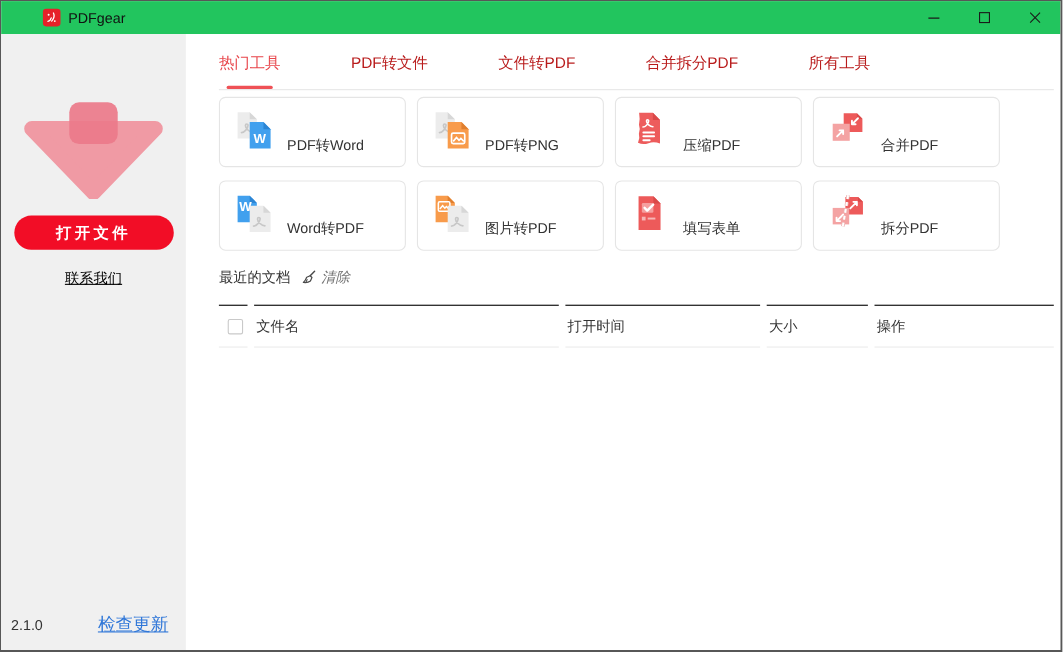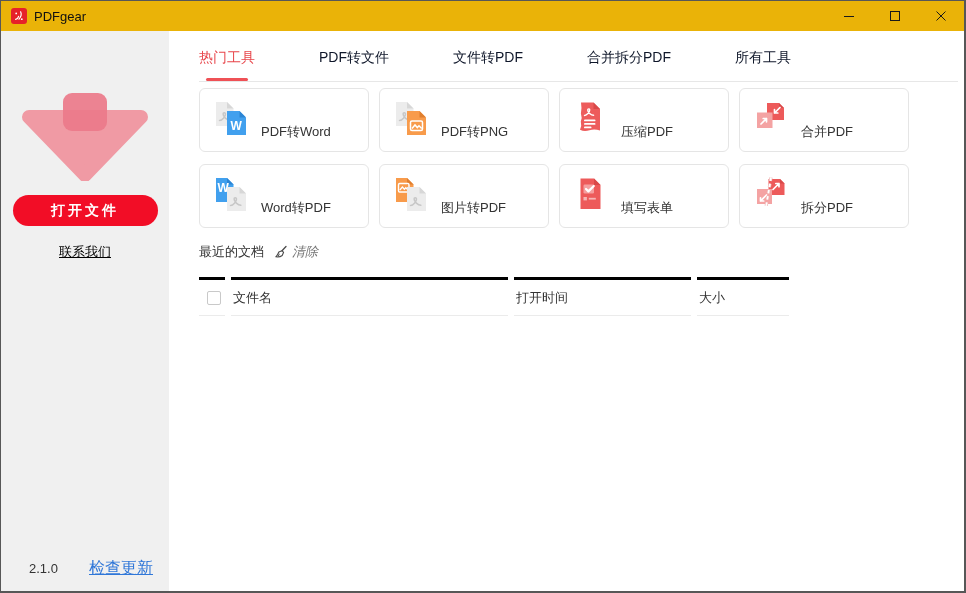--- a/index.html
+++ b/index.html
@@ -3,62 +3,62 @@
 <meta charset="utf-8">
 <style>
   * { margin:0; padding:0; box-sizing:border-box; }
   html,body { width:966px; height:593px; font-family:"Liberation Sans","DejaVu Sans",sans-serif; }
   .window{
     width:966px; height:593px; background:#fff;
     border:1px solid #575757; border-right-width:2px; border-bottom-width:2px;
     display:flex; flex-direction:column; overflow:hidden;
   }
   
-  .titlebar{ height:30px; background:#eab308; display:flex; align-items:center; flex:0 0 auto; }
+  .titlebar{ height:30px; background:#22c55e; display:flex; align-items:center; flex:0 0 auto;padding-left:28px; }
   .logo{ width:16px; height:16px; margin-left:10px; border-radius:3px; background:#e62129; flex:0 0 auto; }
   .app-title{ font-size:13px; color:#111; margin-left:7px; flex:1 1 auto; }
   .win-btn{ width:46px; height:30px; display:flex; align-items:center; justify-content:center; background:transparent; border:0; cursor:pointer; }
   
   .body{ flex:1 1 auto; display:flex; min-height:0; }
   .sidebar{ width:168px; flex:0 0 auto; background:#f0f0f0; display:flex; flex-direction:column; align-items:center; }
   .arrow-graphic{ margin-top:60px; }
   .open-btn{
     margin-top:10px; width:145px; height:31px; border:0; border-radius:16px;
     background:#f20d26; color:#fff; font-size:14px; font-weight:bold; letter-spacing:3px;
     font-family:inherit; cursor:pointer;
   }
   .contact-link{ margin-top:17px; font-size:13px; color:#000000; text-decoration:underline; cursor:pointer; }
   .sidebar-spacer{ flex:1 1 auto; }
-  .sidebar-bottom{ width:100%; display:flex; justify-content:space-between; align-items:center; padding:0 16px 12px 28px; }
+  .sidebar-bottom{ width:100%; display:flex; justify-content:space-between; align-items:center; padding:0 16px 12px 9px; }
   .version{ font-size:13px; color:#333; }
   .update-link{ font-size:16px; color:#3077d8; text-decoration:underline; cursor:pointer; }
   
   .main{ flex:1 1 auto; background:#fff; display:flex; flex-direction:column; min-width:0; }
   .tabs{ display:flex; gap:64px; padding:18px 0 0 30px; margin-right:6px; border-bottom:1px solid #e7e7e7; margin-left:30px; padding-left:0; }
-  .tab{ position:relative; font-size:14px; color:#0f172a; padding-bottom:14px; cursor:pointer; white-space:nowrap; }
+  .tab{ position:relative; font-size:14px; color:#b91c1c; padding-bottom:14px; cursor:pointer; white-space:nowrap; }
   .tab--active{ color:#e8474c; }
   .tab--active::after{
     content:""; position:absolute; left:50%; transform:translateX(-50%);
     bottom:0; width:42px; height:3px; border-radius:2px; background:#ef5156;
   }
   .tools{ display:grid; grid-template-columns:repeat(4,170px); gap:12px 10px; margin:6px 0 0 30px; }
   .tool-card{
     height:64px; background:#fff; border:1px solid #e5e5e5; border-radius:6px;
     display:flex; align-items:center; padding-left:13px; gap:12px; cursor:pointer;
   }
   .tool-label{ font-size:13px; color:#333; white-space:nowrap;margin-top:23px; }
   .tool-icon{ flex:0 0 auto; }
   
   .recent-row{ display:flex; align-items:center; margin:16px 0 0 30px; height:16px; }
   .recent-title{ font-size:13px; color:#333; }
   .clear-btn{ display:flex; align-items:center; gap:4px; margin-left:10px; background:none; border:0; font-family:inherit; font-size:13px; color:#737373; cursor:pointer; padding:0;font-style:italic; }
   
   .table-header{ display:flex; margin:17px 0 0 30px; margin-right:6px; height:39px; }
   .th{
-    display:flex; align-items:center; border-top:3px solid #000000; border-bottom:1px solid #ebebeb;
+    display:flex; align-items:center; border-top:1px solid #000000; border-bottom:1px solid #ebebeb;
     font-size:13px; color:#333; margin-right:6px;
   }
   .th:last-child{ margin-right:0; }
   .th-check{ width:26px; justify-content:flex-start; }
   .th-name{ width:277px; padding-left:2px; }
   .th-time{ width:177px; padding-left:2px; }
   .th-size{ width:92px; padding-left:2px; }
   .th-op{ flex:1 1 auto; padding-left:2px; }
   .checkbox{ width:14px; height:14px; border:1px solid #c9c9c9; border-radius:2px; background:#fff; margin-left:8px; cursor:pointer; }
 </style>
@@ -252,19 +252,20 @@
         </button>
       </div>
 
       <div class="table-header">
         <div class="th th-check">
           <div class="checkbox"></div>
         </div>
         <div class="th th-name">文件名</div>
         <div class="th th-time">打开时间</div>
         <div class="th th-size">大小</div>
+        <div class="th th-op">操作</div>
       </div>
 
       <div style="flex:1 1 auto;"></div>
 
     </div>
   </div>
 </div>
 
 </body></html>

